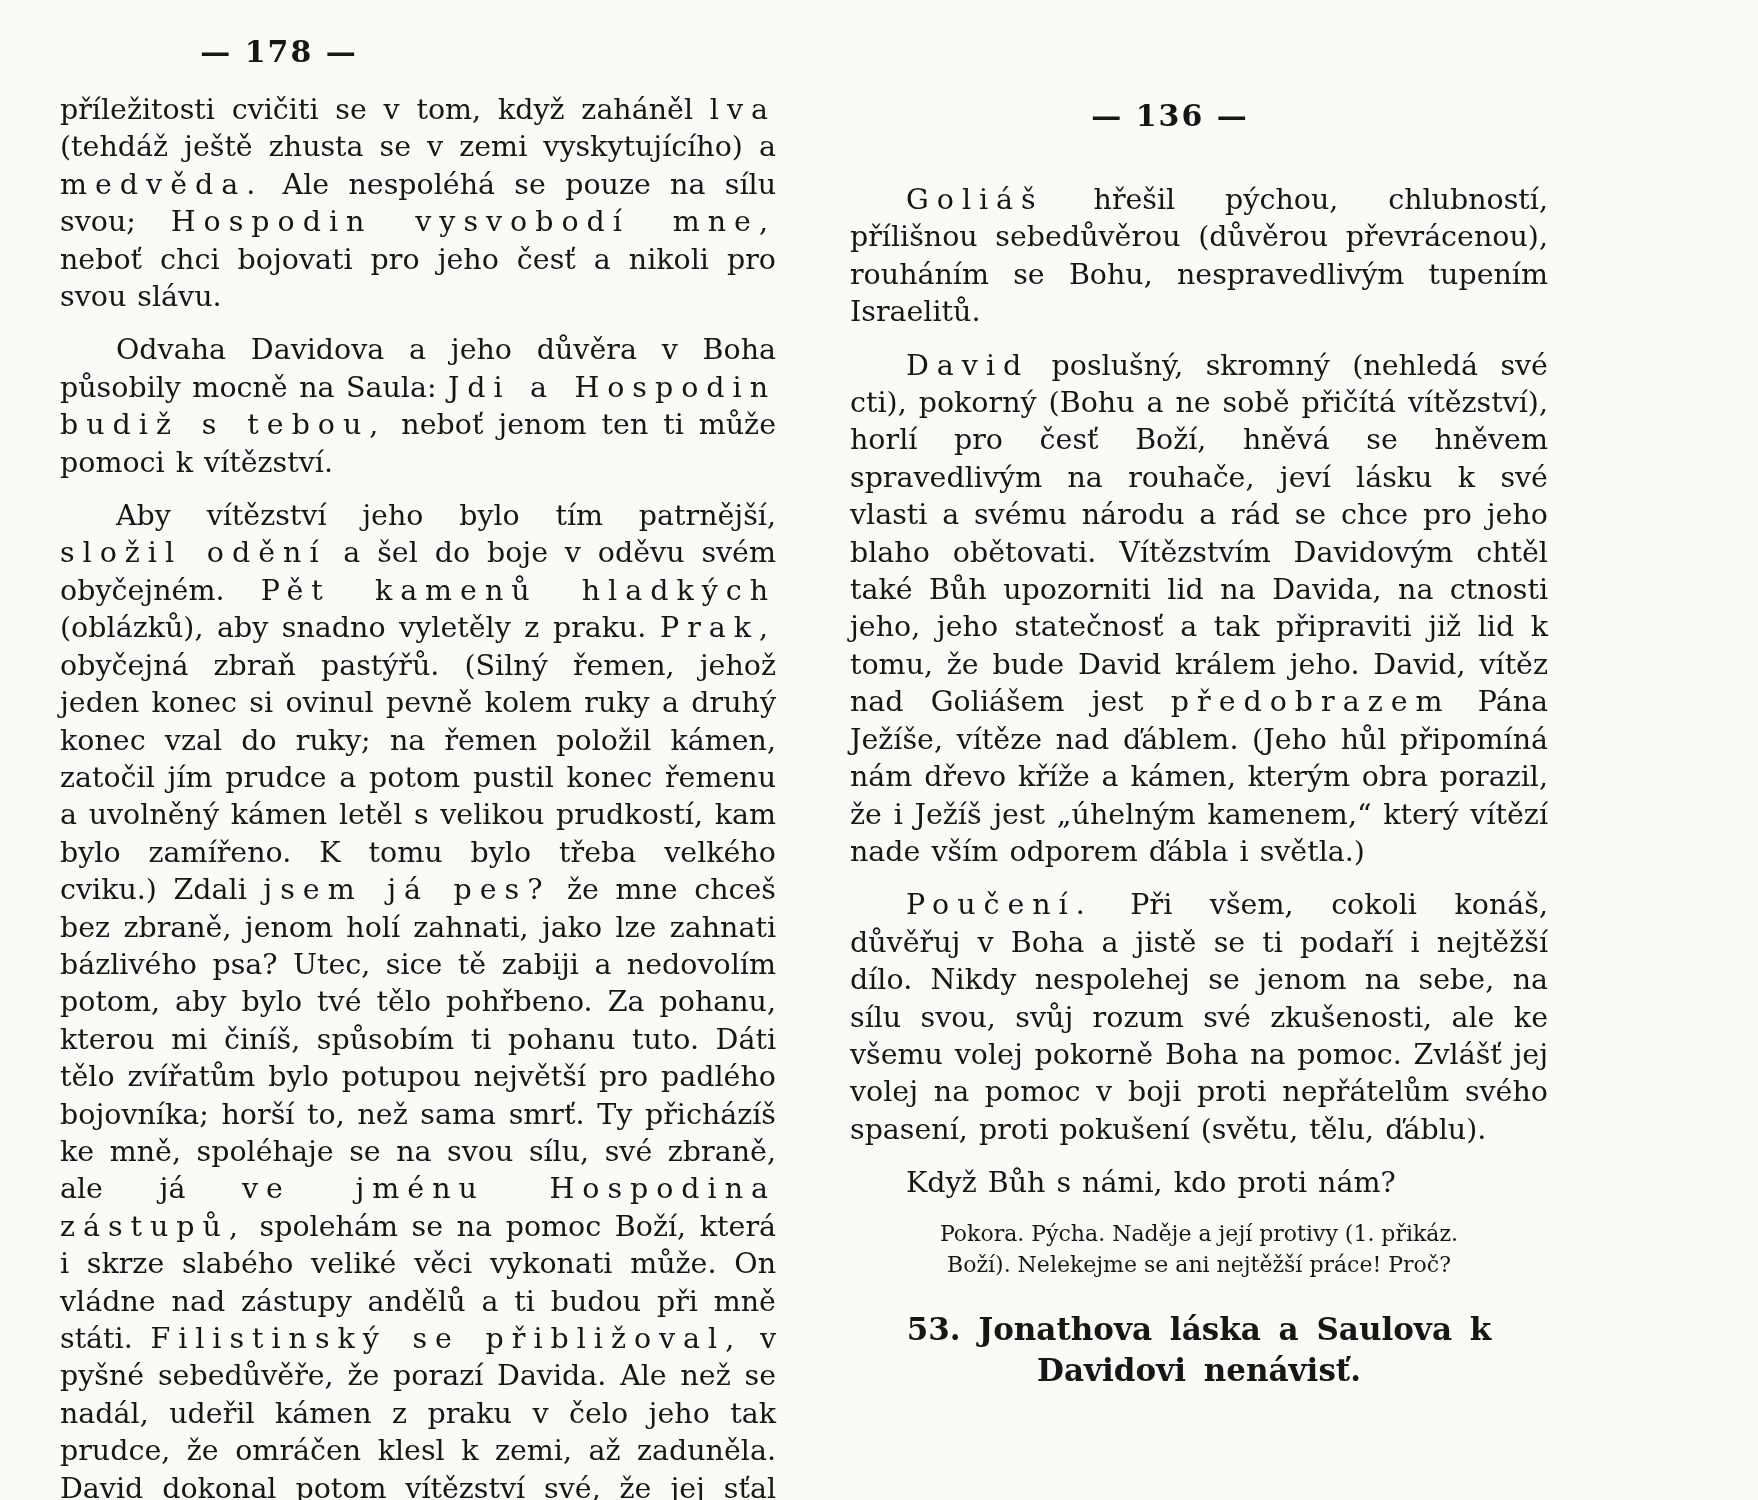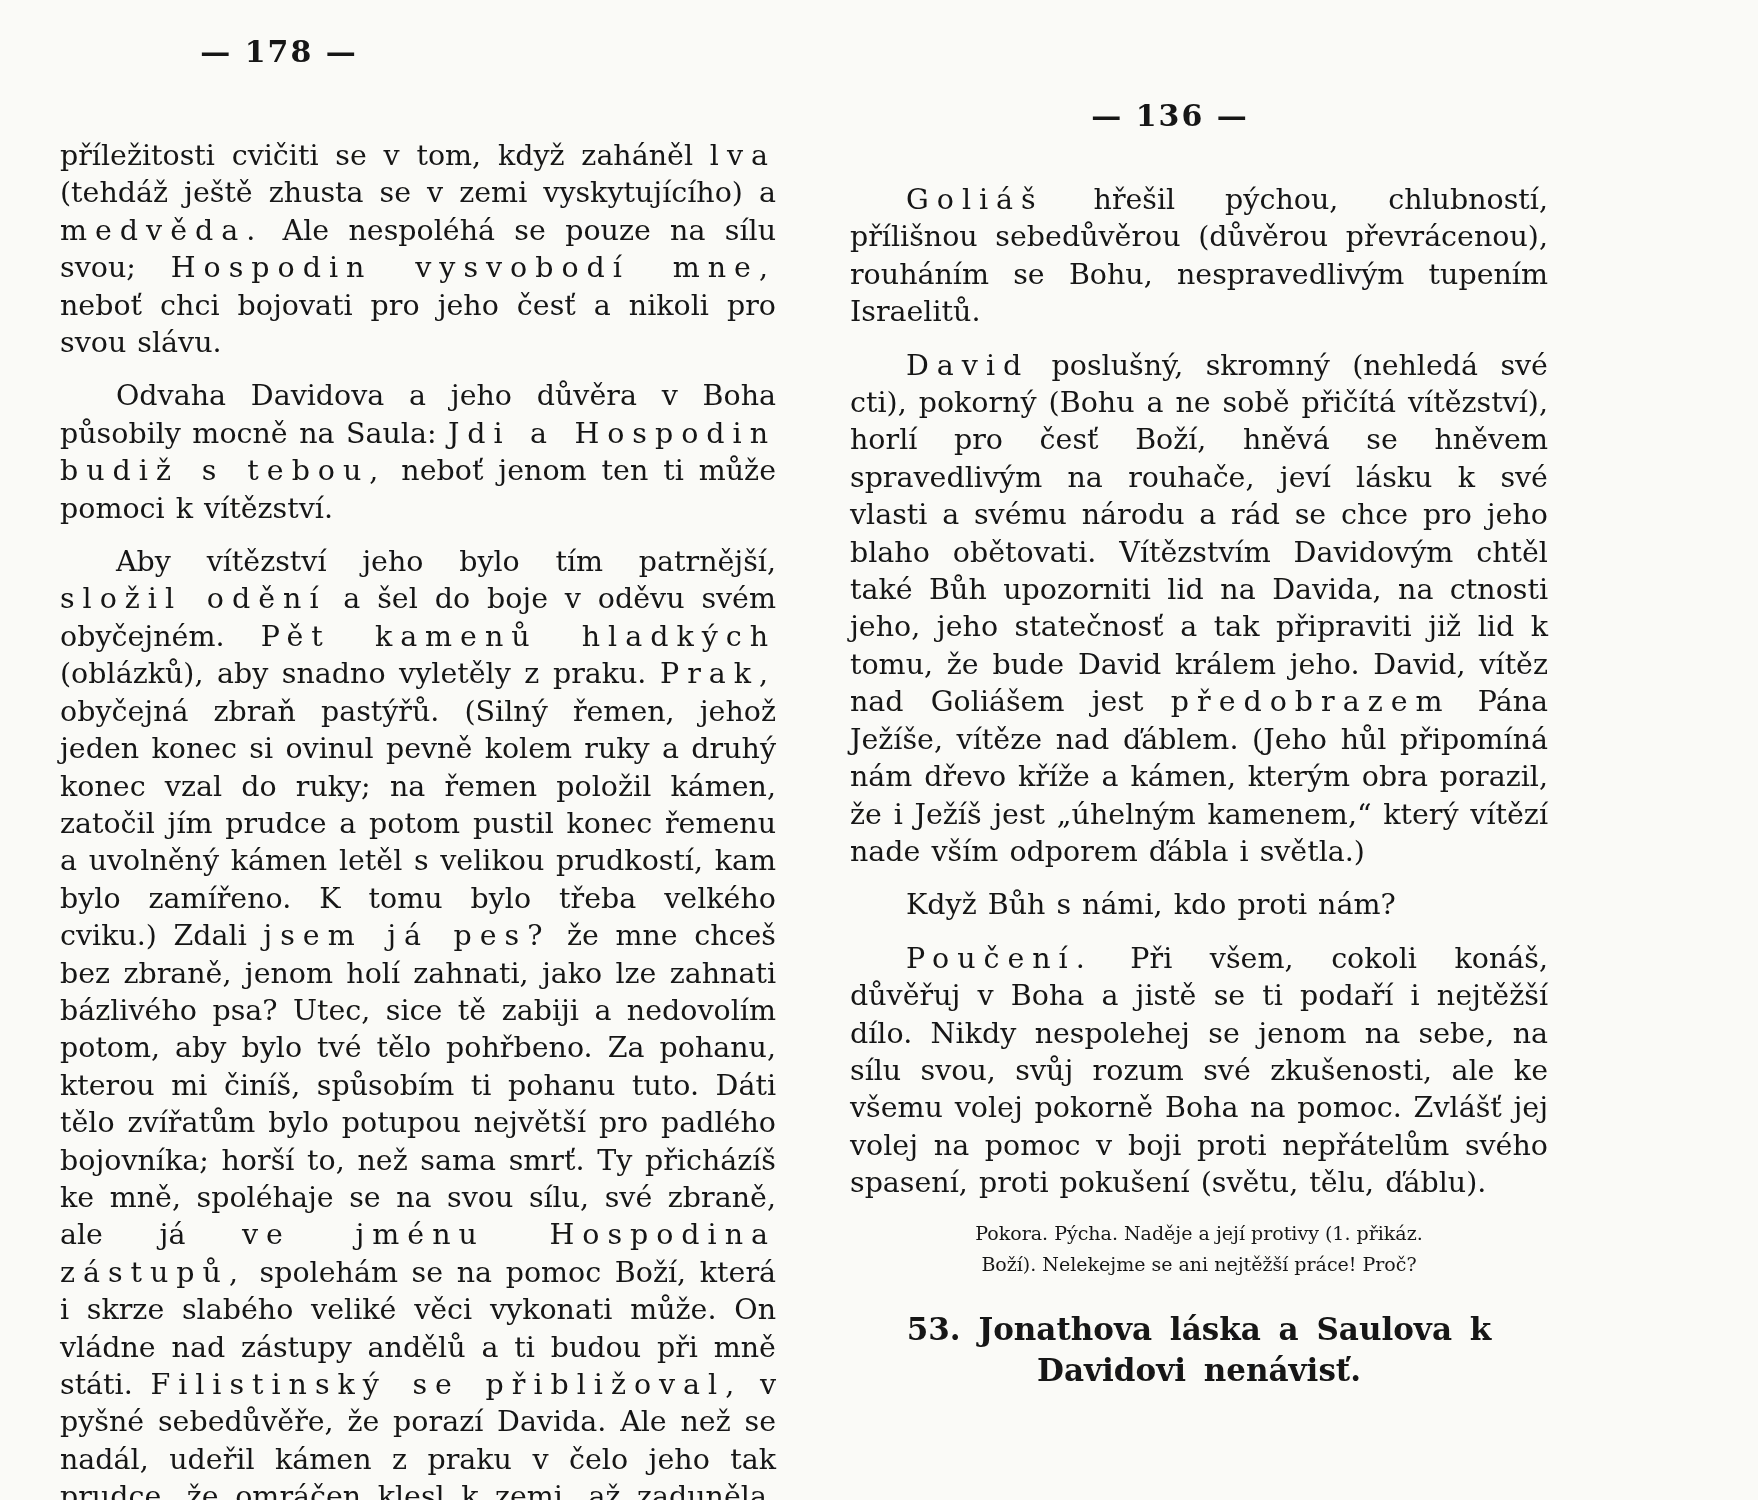--- a/index.html
+++ b/index.html
@@ -11,32 +11,32 @@
     overflow:hidden;
   }
   .scan{position:absolute;inset:0;}
   .page{position:absolute;}
   .page--left{left:44px;top:34px;width:748px;}
   .page--right{left:834px;top:98px;width:730px;}
   .page-header{
     font-size:30px;font-weight:bold;letter-spacing:2px;
     text-align:center;
   }
-  .page--left .page-header{width:470px;margin-bottom:68px;}
+  .page--left .page-header{width:470px;margin-bottom:22px;}
   .page--right .page-header{width:672px;margin-bottom:48px;}
   .page-content p{margin:16px;}
   .para{
     font-size:28.5px;line-height:37.4px;
     text-align:justify;
     word-spacing:2px;
   }
   .para.indent{text-indent:56px;}
   .sperr{letter-spacing:0.28em;}
   .note{
-    font-size:19px;line-height:31.5px;
+    font-size:22px;line-height:31.5px;
     text-align:center;
     margin:14px 0 0 0 !important;
   }
   .chapter-heading{
     font-size:31px;line-height:41px;font-weight:bold;
     text-align:center;word-spacing:7px;
     margin:28px 10px 0 10px;
   }
   .chapter-ref{
     font-size:25px;text-align:center;
@@ -56,20 +56,20 @@
         <p class="para indent"><span>Odvaha Davidova a jeho důvěra v Boha působily mocně na Saula: </span><span class="sperr">Jdi a Hospodin budiž s tebou,</span><span> neboť jenom ten ti může pomoci k vítězství.</span></p>
         <p class="para indent"><span>Aby vítězství jeho bylo tím patrnější, </span><span class="sperr">složil odění</span><span> a šel do boje v oděvu svém obyčejném. </span><span class="sperr">Pět kamenů hladkých</span><span> (oblázků), aby snadno vyletěly z praku. </span><span class="sperr">Prak,</span><span> obyčejná zbraň pastýřů. (Silný řemen, jehož jeden konec si ovinul pevně kolem ruky a druhý konec vzal do ruky; na řemen položil kámen, zatočil jím prudce a potom pustil konec řemenu a uvolněný kámen letěl s velikou prudkostí, kam bylo zamířeno. K tomu bylo třeba velkého cviku.) Zdali </span><span class="sperr">jsem já pes?</span><span> že mne chceš bez zbraně, jenom holí zahnati, jako lze zahnati bázlivého psa? Utec, sice tě zabiji a nedovolím potom, aby bylo tvé tělo pohřbeno. Za pohanu, kterou mi činíš, spůsobím ti pohanu tuto. Dáti tělo zvířatům bylo potupou největší pro padlého bojovníka; horší to, než sama smrť. Ty přicházíš ke mně, spoléhaje se na svou sílu, své zbraně, ale já </span><span class="sperr">ve jménu Hospodina zástupů,</span><span> spolehám se na pomoc Boží, která i skrze slabého veliké věci vykonati může. On vládne nad zástupy andělů a ti budou při mně státi. </span><span class="sperr">Filistinský se přibližoval,</span><span> v pyšné sebedůvěře, že porazí Davida. Ale než se nadál, udeřil kámen z praku v čelo jeho tak prudce, že omráčen klesl k zemi, až zaduněla. David dokonal potom vítězství své, že jej sťal jeho mečem, na kterém lpělo tolik israelské krve. Čím jindy jiným škodíval, tím nyní zahynul sám. Zpupnosť a</span></p>
       </div>
   </section>
 
   <section class="page page--right">
     <div class="page-header">— 136 —</div>
     <div class="page-content">
         <p class="para indent"><span class="sperr">Goliáš</span><span> hřešil pýchou, chlubností, přílišnou sebedůvěrou (důvěrou převrácenou), rouháním se Bohu, nespravedlivým tupením Israelitů.</span></p>
         <p class="para indent"><span class="sperr">David</span><span> poslušný, skromný (nehledá své cti), pokorný (Bohu a ne sobě přičítá vítězství), horlí pro česť Boží, hněvá se hněvem spravedlivým na rouhače, jeví lásku k své vlasti a svému národu a rád se chce pro jeho blaho obětovati. Vítězstvím Davidovým chtěl také Bůh upozorniti lid na Davida, na ctnosti jeho, jeho statečnosť a tak připraviti již lid k tomu, že bude David králem jeho. David, vítěz nad Goliášem jest </span><span class="sperr">předobrazem</span><span> Pána Ježíše, vítěze nad ďáblem. (Jeho hůl připomíná nám dřevo kříže a kámen, kterým obra porazil, že i Ježíš jest „úhelným kamenem,“ který vítězí nade vším odporem ďábla i světla.)</span></p>
+        <p class="para indent"><span class="sperr">Poučení.</span><span> Při všem, cokoli konáš, důvěřuj v Boha a jistě se ti podaří i nejtěžší dílo. Nikdy nespolehej se jenom na sebe, na sílu svou, svůj rozum své zkušenosti, ale ke všemu volej pokorně Boha na pomoc. Zvlášť jej volej na pomoc v boji proti nepřátelům svého spasení, proti pokušení (světu, tělu, ďáblu).</span></p>
         <p class="para indent"><span>Když Bůh s námi, kdo proti nám?</span></p>
-        <p class="para indent"><span class="sperr">Poučení.</span><span> Při všem, cokoli konáš, důvěřuj v Boha a jistě se ti podaří i nejtěžší dílo. Nikdy nespolehej se jenom na sebe, na sílu svou, svůj rozum své zkušenosti, ale ke všemu volej pokorně Boha na pomoc. Zvlášť jej volej na pomoc v boji proti nepřátelům svého spasení, proti pokušení (světu, tělu, ďáblu).</span></p>
         <p class="note">Pokora. Pýcha. Naděje a její protivy (1. přikáz.<br>Boží). Nelekejme se ani nejtěžší práce! Proč?</p>
         <h2 class="chapter-heading">53. Jonathova láska a Saulova k Davidovi nenávisť.</h2>
       </div>
   </section>
 
 </div>
 
 </body></html>

